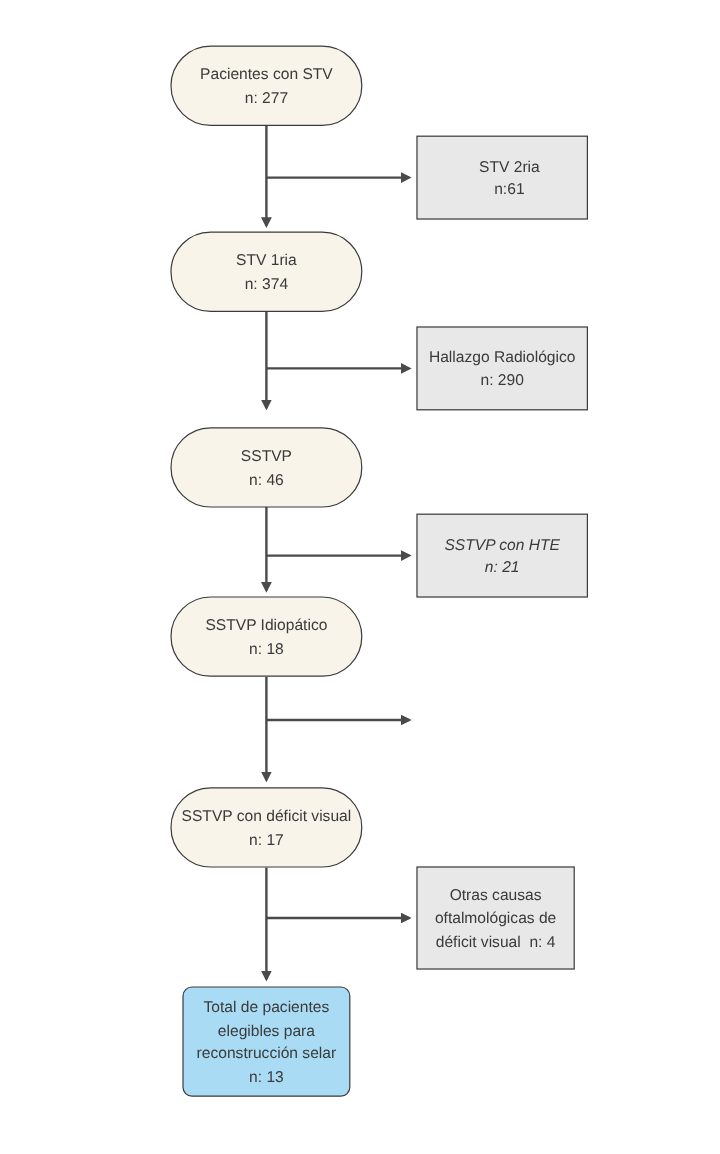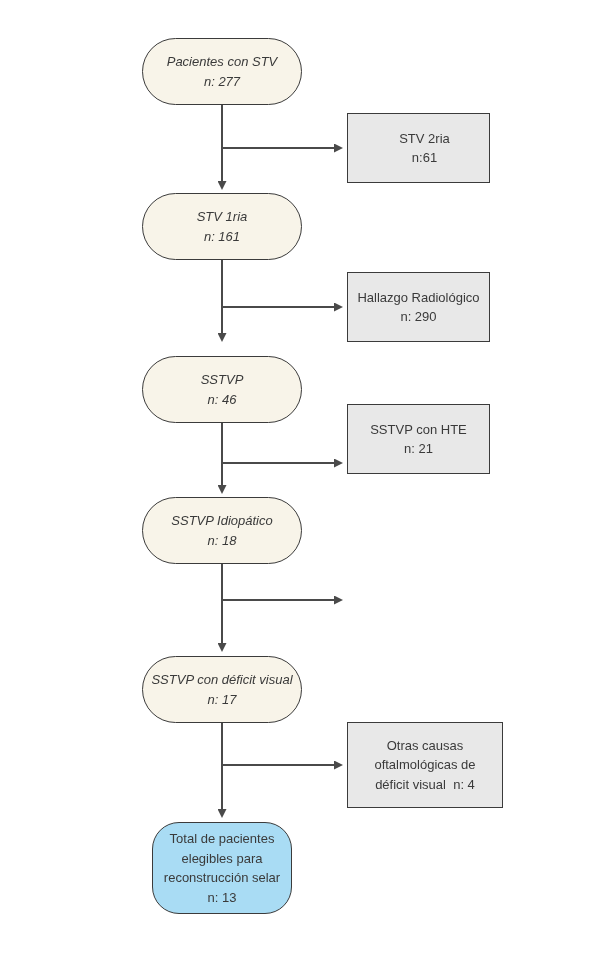--- a/index.html
+++ b/index.html
@@ -35,36 +35,35 @@
     white-space: pre-wrap;
     padding: 4px 8px;
   }
   .pill {
     left: 142px;
     width: 160px;
     height: 67px;
     background: #f8f4e9;
     border: 1.6px solid #3b3b3b;
     border-radius: 34px;
-    font-style: italic;
   }
   .sidebox {
     left: 347px;
     width: 143px;
     height: 70px;
     background: #e8e8e8;
     border: 1.4px solid #3b3b3b;
   }
   .finalbox {
     left: 152px;
     width: 140px;
     height: 92px;
     background: #a9dcf4;
     border: 1.6px solid #3b3b3b;
-    border-radius: 27px;
+    border-radius: 8px;
   }
 </style>
 </head>
 <body>
 
 <div class="canvas">
 
   <svg class="connectors" viewBox="0 0 600 962" xmlns="http://www.w3.org/2000/svg">
     <defs>
       <marker id="arrowhead" markerWidth="9" markerHeight="9" refX="7" refY="4.5" orient="auto" markerUnits="userSpaceOnUse">
@@ -81,35 +80,35 @@
     <line x1="222" y1="148" x2="341" y2="148" stroke="#4a4a4a" stroke-width="2" marker-end="url(#arrowhead)"></line>
     <line x1="222" y1="307" x2="341" y2="307" stroke="#4a4a4a" stroke-width="2" marker-end="url(#arrowhead)"></line>
     <line x1="222" y1="463" x2="341" y2="463" stroke="#4a4a4a" stroke-width="2" marker-end="url(#arrowhead)"></line>
     <line x1="222" y1="600" x2="341" y2="600" stroke="#4a4a4a" stroke-width="2" marker-end="url(#arrowhead)"></line>
     <line x1="222" y1="765" x2="341" y2="765" stroke="#4a4a4a" stroke-width="2" marker-end="url(#arrowhead)"></line>
   </svg>
 
   <div class="node pill" style="top:38px;">Pacientes con STV
 n: 277</div>
   <div class="node pill" style="top:193px;">STV 1ria
-n: 161</div>
+n: 374</div>
   <div class="node pill" style="top:356px;">SSTVP
 n: 46</div>
   <div class="node pill" style="top:497px;">SSTVP Idiopático
 n: 18</div>
   <div class="node pill" style="top:656px;">SSTVP con déficit visual
 n: 17</div>
 
   <div class="node sidebox" style="top:113px;padding-left:20px;">STV 2ria
 n:61</div>
   <div class="node sidebox" style="top:272px;">Hallazgo Radiológico
 n: 290</div>
-  <div class="node sidebox" style="top:404px;">SSTVP con HTE
+  <div class="node sidebox" style="top:428px;font-style:italic;">SSTVP con HTE
 n: 21</div>
-  <div class="node sidebox" style="top:722px; height:86px; width:156px;">Otras causas
+  <div class="node sidebox" style="top:722px; height:86px; width:132px;">Otras causas
 oftalmológicas de
 déficit visual  n: 4</div>
 
   <div class="node finalbox" style="top:822px;">Total de pacientes
 elegibles para
 reconstrucción selar
 n: 13</div>
 
 </div>
 

